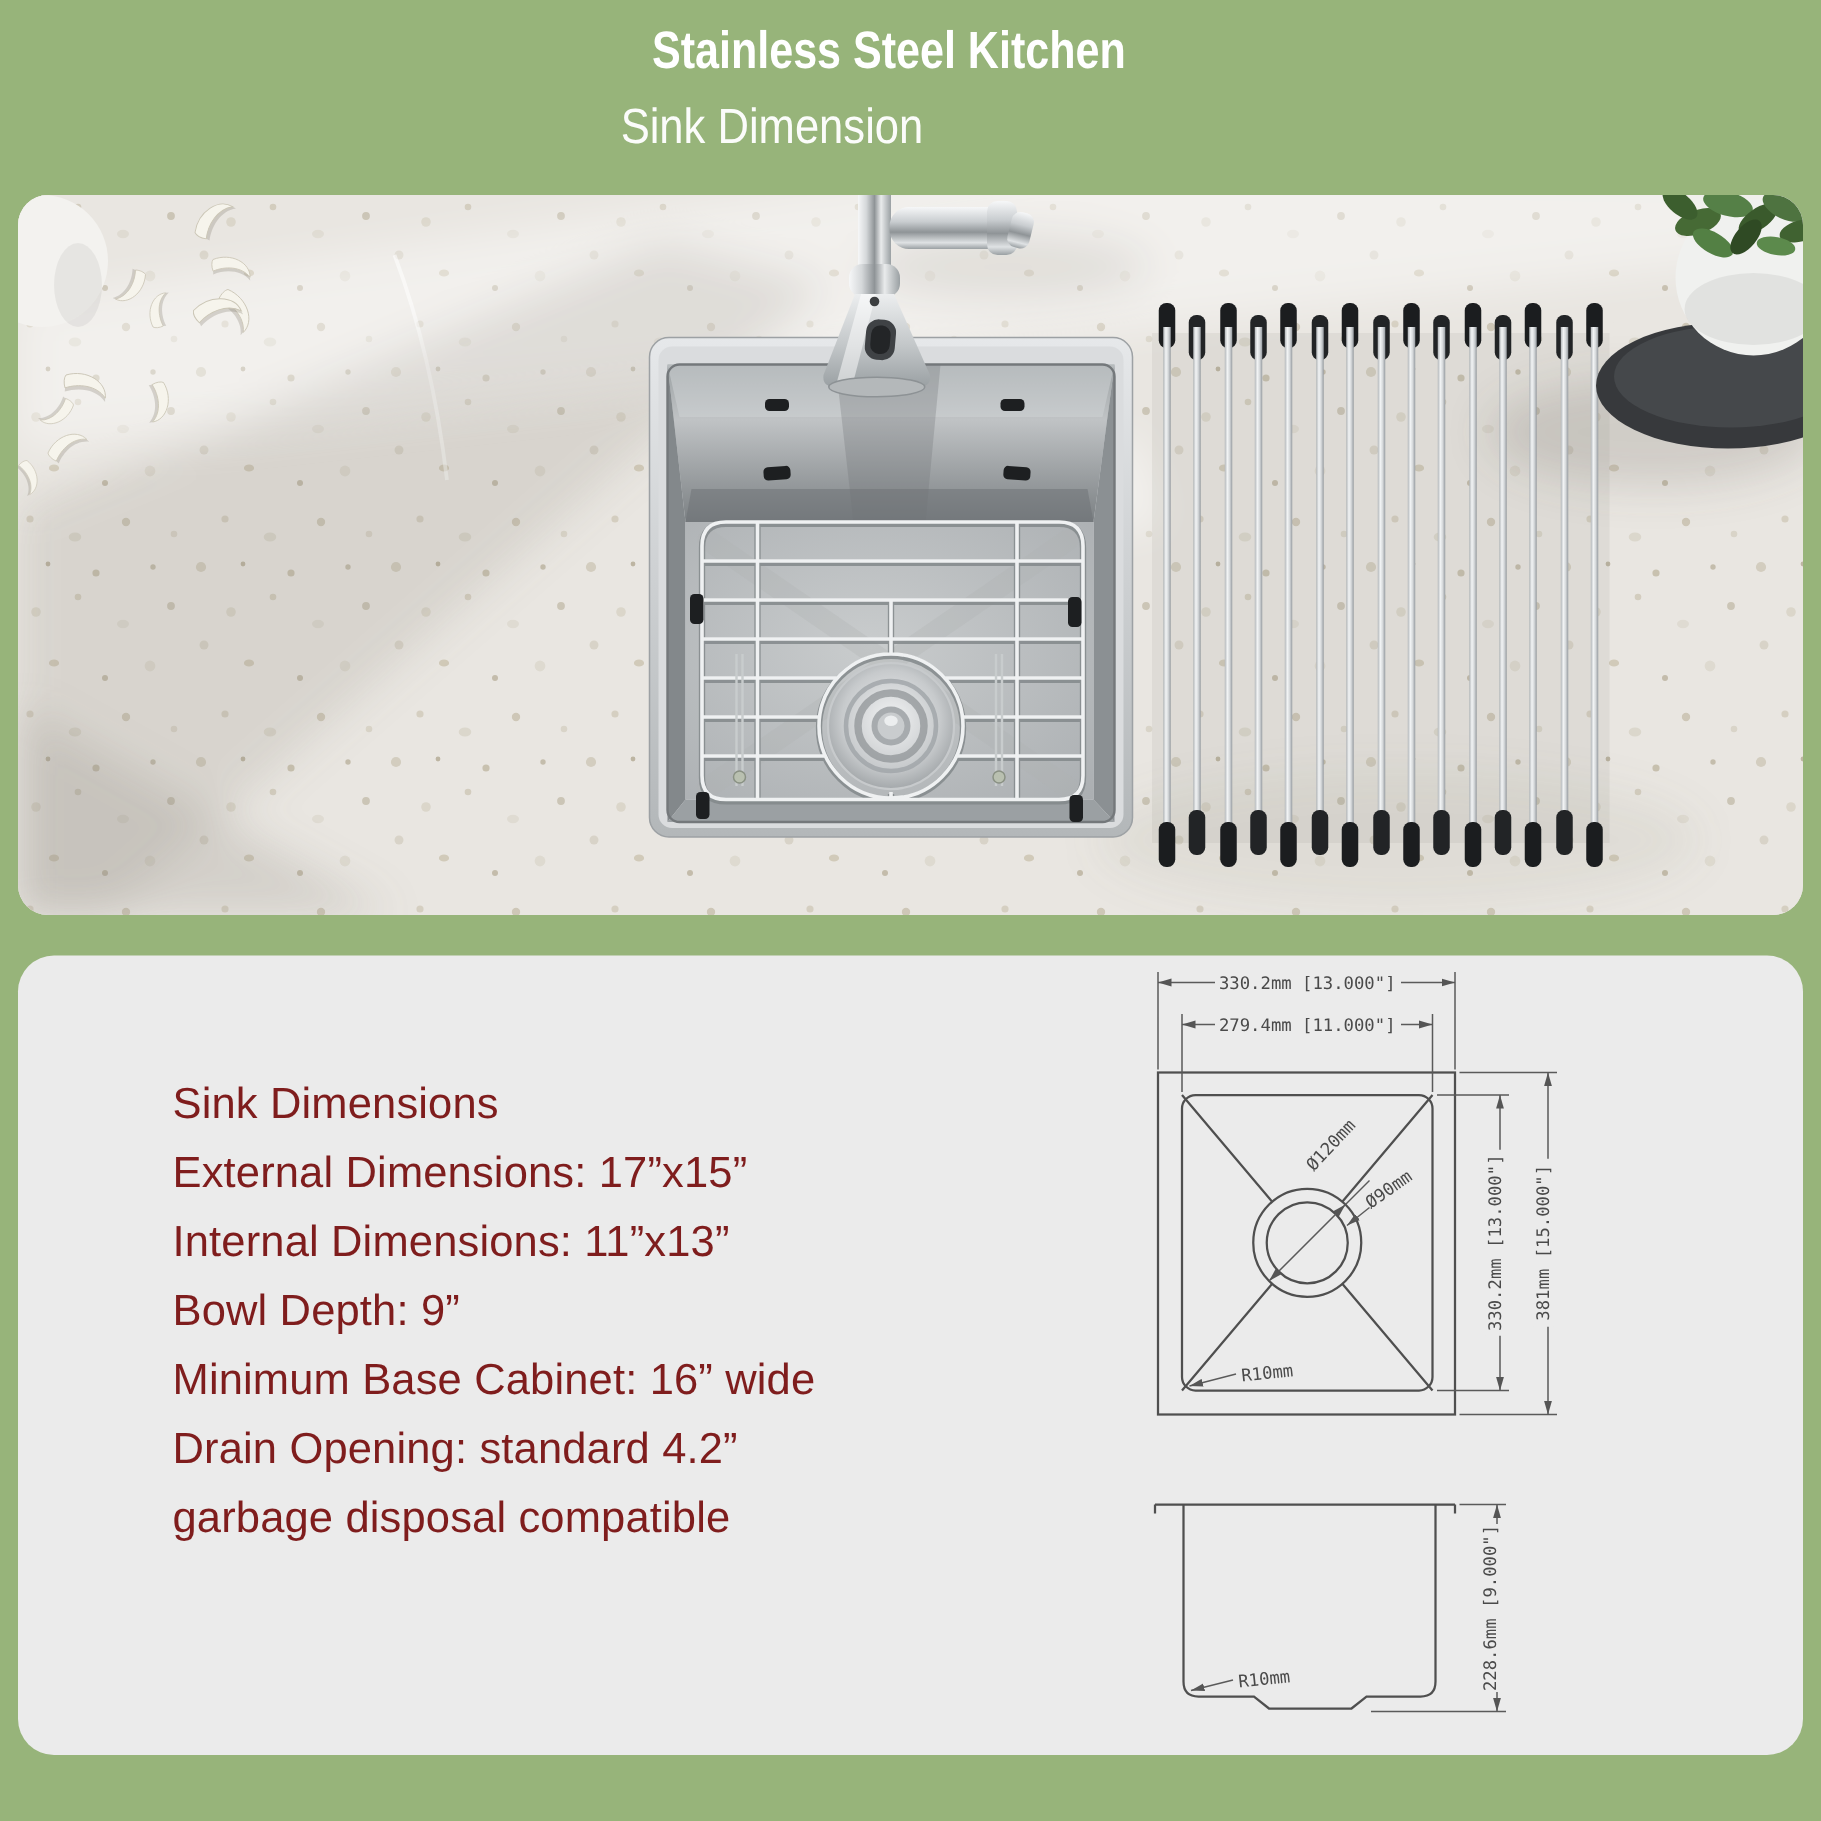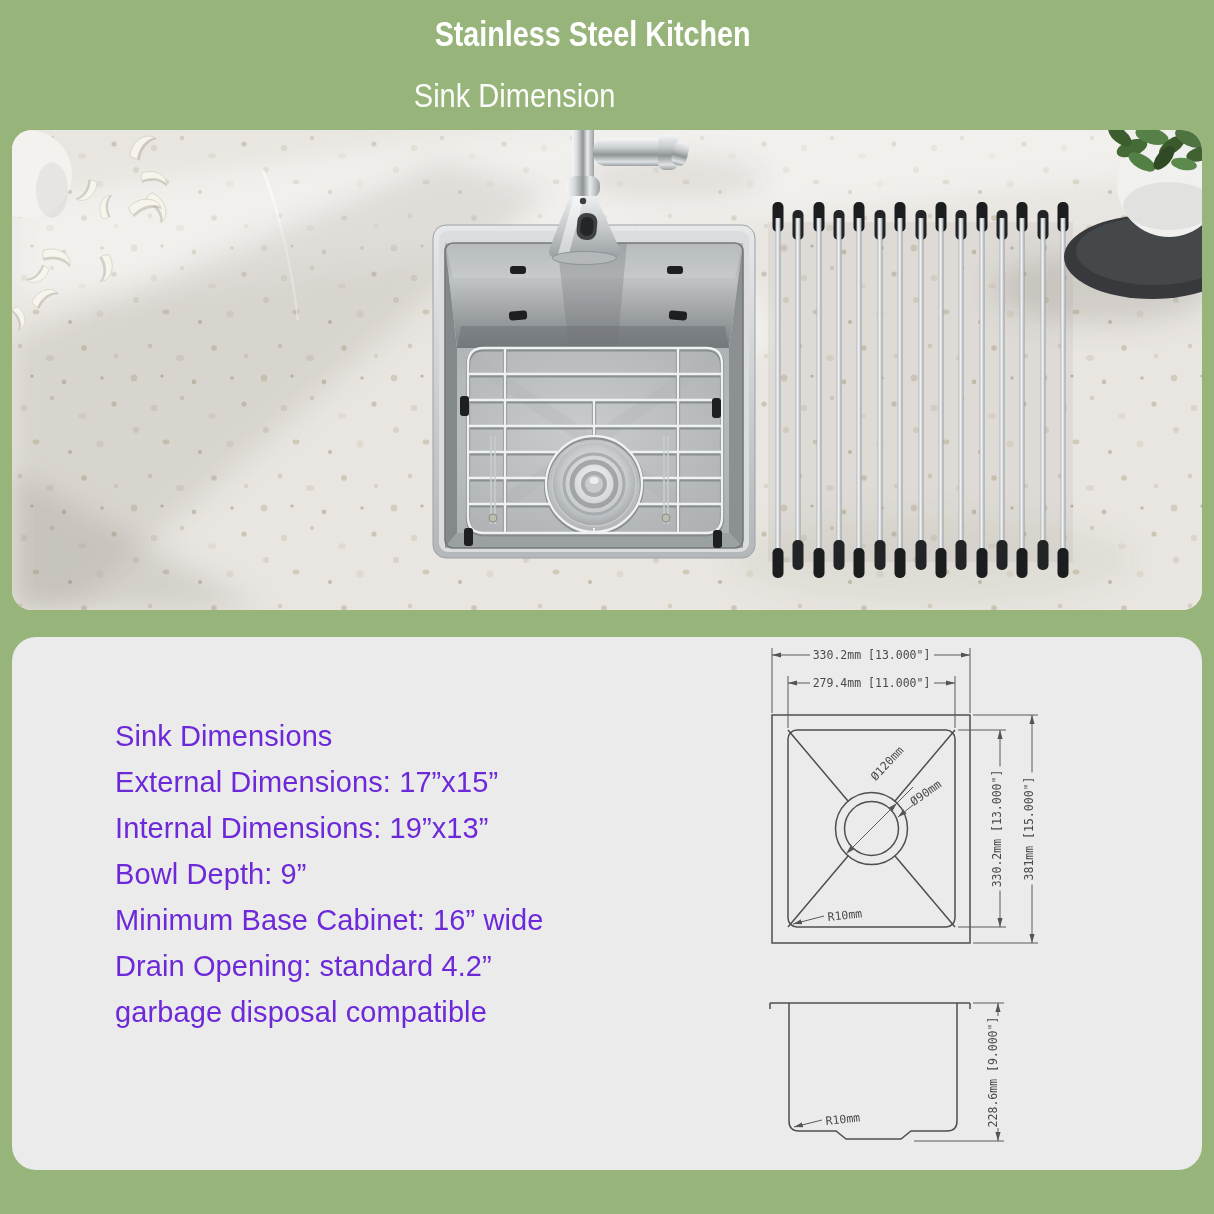--- a/index.html
+++ b/index.html
@@ -4,32 +4,32 @@
 <style>
   html,body{margin:0;padding:0}
   body{
     width:1214px;height:1214px;position:relative;overflow:hidden;
     background:#97b47a;
     font-family:"Liberation Sans",sans-serif;
   }
   .header{position:absolute;left:400px;top:14px;width:800px;color:#ffffff}
   .t1{font-size:35px;font-weight:700;letter-spacing:0;display:inline-block;transform:scaleX(.82);transform-origin:center}
   .t1wrap{line-height:40px}
-  .t2wrap{line-height:38px;margin-top:16px}
+  .t2wrap{line-height:38px;margin-top:4px}
   .t2{font-size:33px;font-weight:400;display:inline-block;transform:scaleX(.88);transform-origin:center;opacity:.97}
   .photo-panel{
     position:absolute;left:12px;top:130px;width:1190px;height:480px;
     border-radius:20px;overflow:hidden;background:#e9e6e1;
   }
   .photo-panel svg{display:block}
   .specs-panel{
     position:absolute;left:12px;top:637px;width:1190px;height:533px;
     border-radius:24px;background:#ebebeb;overflow:hidden;
   }
-  .specs{position:absolute;left:103px;top:76px;font-size:29px;line-height:46px;color:#6d28d9;letter-spacing:.1px}
+  .specs{position:absolute;left:103px;top:76px;font-size:29px;line-height:46px;color:#7f1d1d;letter-spacing:.1px}
   .drawing{position:absolute;left:728px;top:3px;width:360px;height:530px}
   .drawing text{font-family:"DejaVu Sans Mono",monospace;font-size:11.5px;fill:#4a4a4a}
 </style>
 </head>
 <body>
 
 <div class="page">
 
   <div class="header">
     <div class="t1wrap"><span class="t1">Stainless Steel Kitchen</span></div>
@@ -259,21 +259,21 @@
           <rect x="568.5" y="87" width="13" height="19" rx="6" fill="#232527"></rect>
         </g>
       </g>
     </svg>
   </div>
 
   <div class="specs-panel">
     <div class="specs">
       <div>Sink Dimensions</div>
       <div>External Dimensions: 17”x15”</div>
-      <div>Internal Dimensions: 19”x13”</div>
+      <div>Internal Dimensions: 11”x13”</div>
       <div>Bowl Depth: 9”</div>
       <div>Minimum Base Cabinet: 16” wide</div>
       <div>Drain Opening: standard 4.2”</div>
       <div>garbage disposal compatible</div>
     </div>
 
     <svg class="drawing" viewBox="0 0 360 530">
       <defs>
         <marker id="arr" viewBox="0 0 10 6" markerWidth="10" markerHeight="6" refX="9" refY="3" orient="auto-start-reverse">
           <path d="M0,0.4 L9,3 L0,5.6 Z" fill="#555555"></path>

